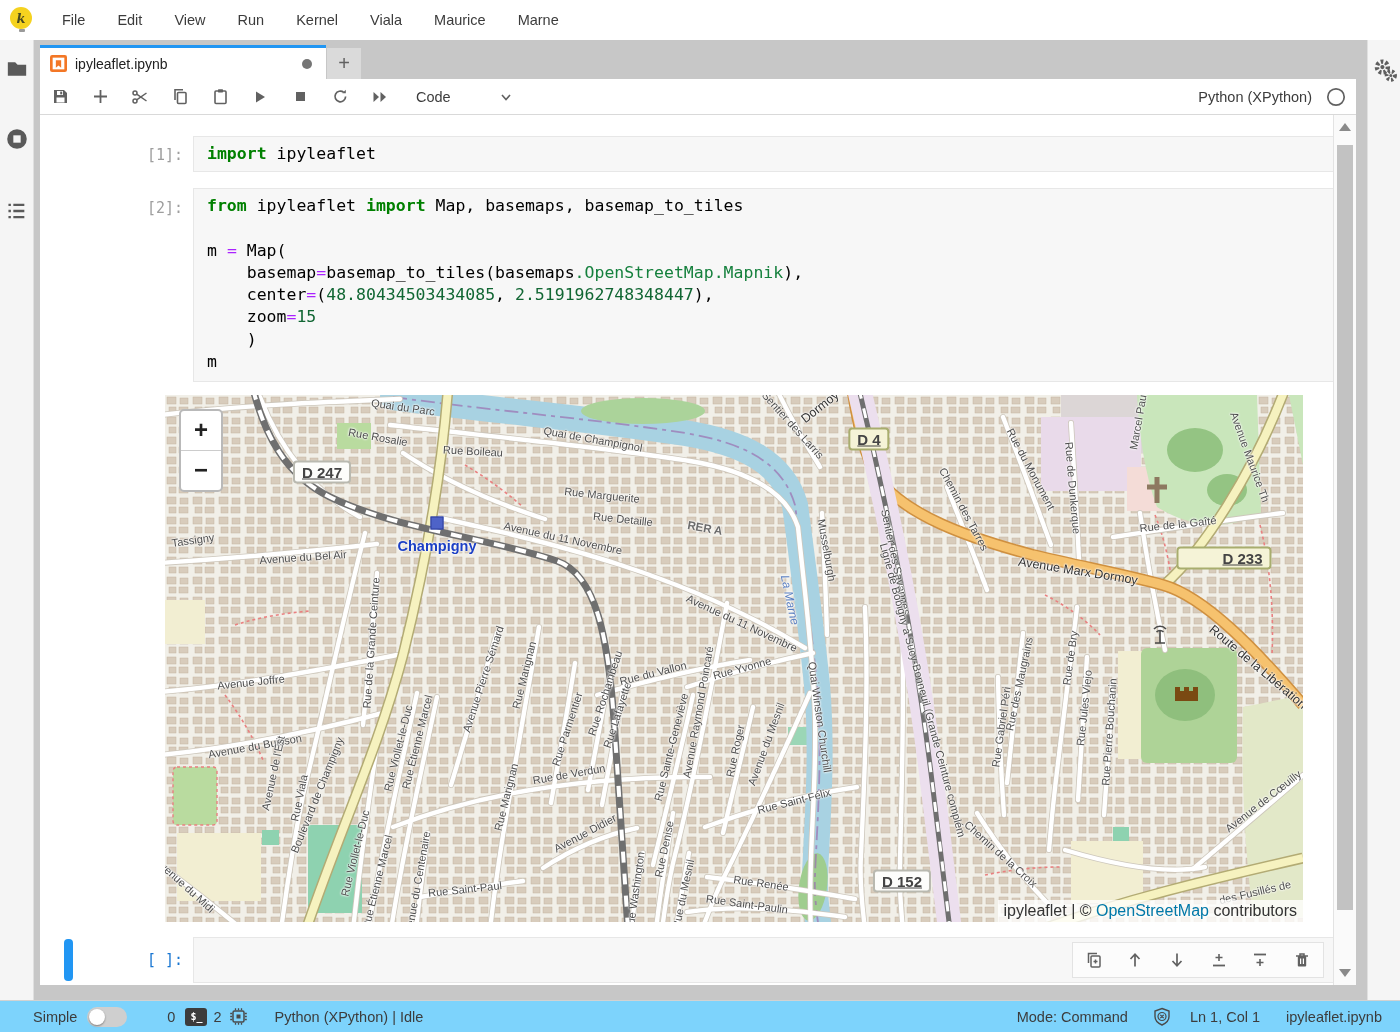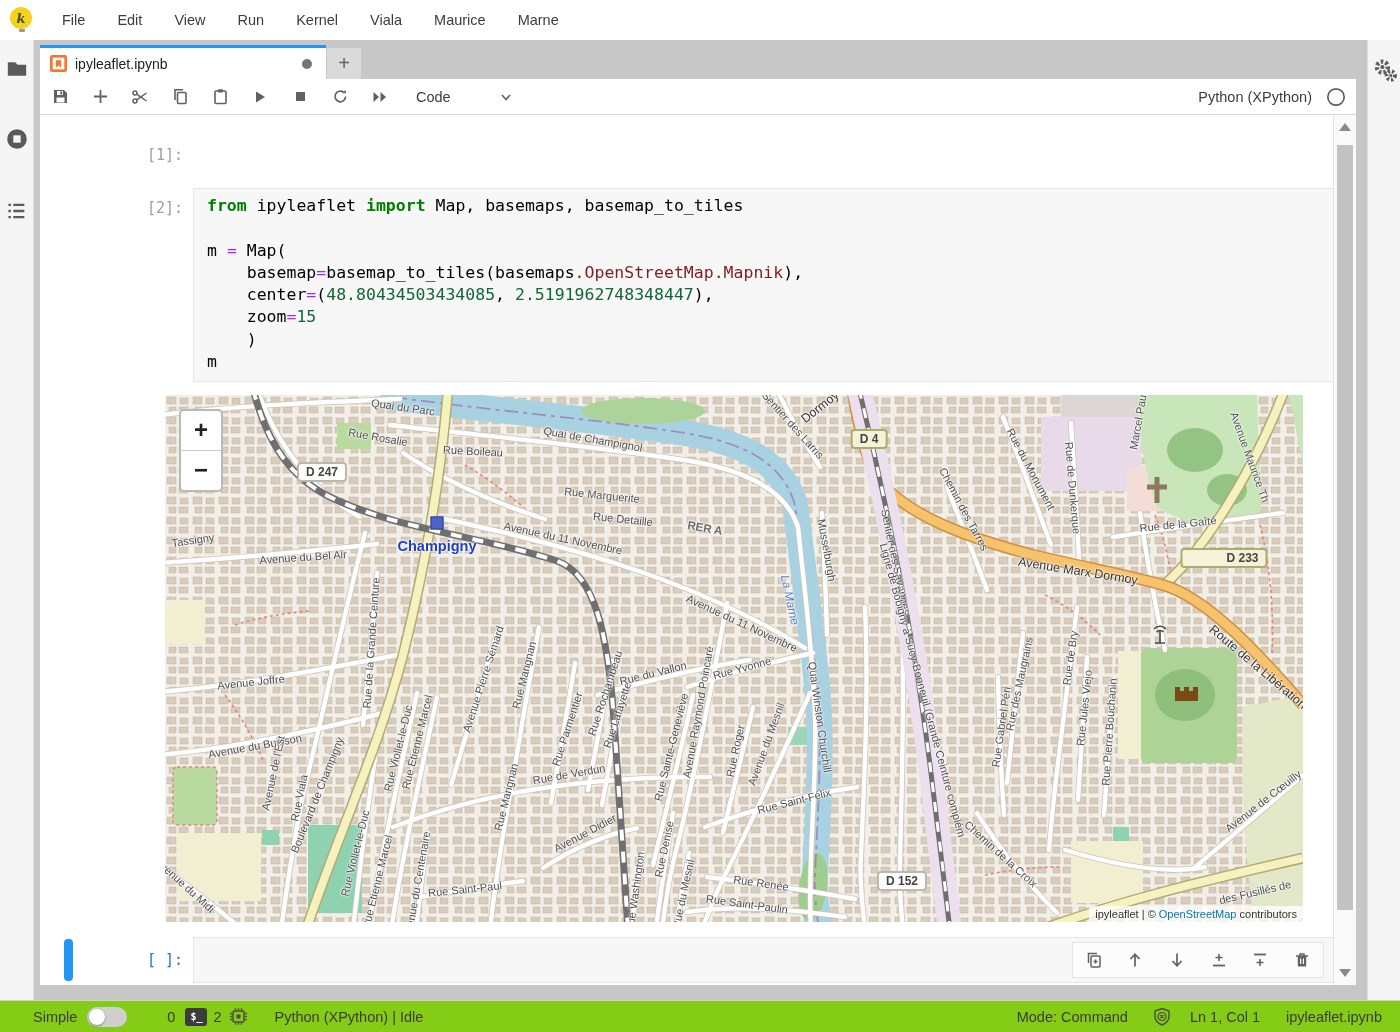--- a/index.html
+++ b/index.html
@@ -36,58 +36,58 @@
   .kernel-name{font-size:14.5px;color:#3c3c3c;margin-right:14px;cursor:pointer;}
   
   .notebook{position:absolute;left:40px;top:115px;width:1316px;height:870px;background:#fff;}
   .prompt{position:absolute;left:95px;width:48px;text-align:right;font-family:"DejaVu Sans Mono",monospace;
           font-size:15px;color:#9e9e9e;}
   .prompt.empty{color:#1976d2;}
   .editor{position:absolute;left:153px;width:1155px;background:#f7f7f7;border:1px solid #e7e7e7;box-sizing:border-box;
           padding:6px 0 6px 13px;font-family:"DejaVu Sans Mono",monospace;font-size:16.5px;white-space:pre;}
   .cm-line{height:22.3px;line-height:22.3px;}
   .tk-kw{color:#008000;font-weight:bold;} .tk-op{color:#aa22ff;} .tk-num{color:#116633;}
-  .tk-prop{color:#7f1d1d;} .tk-pl{color:#000;}
+  .tk-prop{color:#15803d;} .tk-pl{color:#000;}
   .active-bar{position:absolute;left:24px;top:824px;width:9px;height:42px;border-radius:4px;background:#2196f3;}
   .cell-toolbar{position:absolute;left:1032px;top:827px;width:252px;height:36px;background:#fcfcfc;border:1px solid #e3e3e3;
           display:flex;align-items:center;justify-content:space-around;box-sizing:border-box;}
   
   .scrollbar{position:absolute;left:1333px;top:115px;width:23px;height:870px;background:#fafafa;border-left:1px solid #e3e3e3;box-sizing:border-box;}
   .sb-up{position:absolute;left:5px;top:8px;width:0;height:0;border-left:6px solid transparent;border-right:6px solid transparent;border-bottom:8px solid #8a8a8a;}
   .sb-down{position:absolute;left:5px;bottom:8px;width:0;height:0;border-left:6px solid transparent;border-right:6px solid transparent;border-top:8px solid #8a8a8a;}
   .sb-thumb{position:absolute;left:3px;top:30px;width:16px;height:765px;background:#c2c2c2;}
   
   .map{position:absolute;left:125px;top:280px;width:1138px;height:527px;overflow:hidden;background:#f1efe8;cursor:grab;}
   .map svg{position:absolute;left:0;top:0;}
   .zoomctl{position:absolute;left:14px;top:14px;width:40px;background:#fff;border:2px solid #b9b9b9;border-radius:5px;z-index:5;}
   .zbtn{width:40px;height:39px;text-align:center;line-height:38px;font-size:24px;font-weight:bold;color:#222;cursor:pointer;}
   .zbtn+.zbtn{border-top:1px solid #ccc;}
-  .attribution{position:absolute;right:0;bottom:0;background:rgba(255,255,255,0.78);padding:2px 6px;font-size:11px;color:#333;z-index:5;}
+  .attribution{position:absolute;right:0;bottom:0;background:rgba(255,255,255,0.78);padding:2px 6px;font-size:16px;color:#333;z-index:5;}
   .attribution a{color:#0078a8;text-decoration:none;}
   .mlbl{position:absolute;font-size:11px;color:#4e4e4e;white-space:nowrap;z-index:3;
         text-shadow:0 0 2px #fff,0 0 2px #fff,0 0 3px #fff;}
   .mlbl.major{font-size:12.5px;color:#343434;}
   .mlbl.water{color:#5a7fc0;font-style:italic;font-size:12px;}
   .mlbl.rail{color:#6b6b6b;font-weight:bold;font-size:11.5px;}
   .mlbl.city{font-size:14.5px;font-weight:bold;color:#1b3fc4;}
-  .badge{position:absolute;transform:translate(-50%,-50%);padding:1px 7px;border-radius:4px;font-size:12px;
-        font-weight:bold;color:#444;z-index:4;white-space:nowrap;}
+  .badge{position:absolute;transform:translate(-50%,-50%);padding:1px 7px;border-radius:4px;font-size:15px;
+        font-weight:bold;color:#444;z-index:4;white-space:nowrap;text-decoration:underline;}
   .badge.white{background:#fdfdfb;border:2px solid #b9b9b0;}
   .badge.cream{background:#f5f3d7;border:2px solid #a8ad6e;}
   .station{position:absolute;width:11px;height:11px;background:#4e63c8;border:1px solid #2c3f9e;z-index:3;transform:translate(-50%,-50%);}
   
   .rminor-c{fill:none;stroke:#cdc7bc;stroke-width:6;stroke-linecap:round;}
   .rminor-f{fill:none;stroke:#ffffff;stroke-width:4.4;stroke-linecap:round;}
   .ryell-c{fill:none;stroke:#b3ab74;stroke-width:11;}
   .ryell-f{fill:none;stroke:#f6f2bf;stroke-width:8;}
   .rorng-c{fill:none;stroke:#cf9040;stroke-width:12;}
   .rorng-f{fill:none;stroke:#f6c26e;stroke-width:9;}
   .fp{fill:none;stroke:#e98080;stroke-width:1.6;stroke-dasharray:3 3;}
   
-  .statusbar{position:absolute;left:0;top:1000px;width:1400px;height:32px;background:#84cc16;border-top:1px solid #d2d2d2;
+  .statusbar{position:absolute;left:0;top:1000px;width:1400px;height:32px;background:#7dd3fc;border-top:1px solid #d2d2d2;
         box-sizing:border-box;display:flex;align-items:center;font-size:14.5px;color:#3c3c3c;}
   .toggle{width:40px;height:20px;border-radius:10px;background:#cfcfcf;position:relative;margin-left:10px;cursor:pointer;}
   .toggle .knob{position:absolute;left:2px;top:2px;width:16px;height:16px;border-radius:50%;background:#fff;box-shadow:0 1px 2px rgba(0,0,0,.4);}
   .term-badge{width:22px;height:18px;background:#3c3c3c;border-radius:3px;color:#fff;font-family:"DejaVu Sans Mono",monospace;
         font-size:10px;font-weight:bold;text-align:center;line-height:18px;margin:0 6px 0 10px;}
   .gears{position:absolute;left:1372px;top:58px;width:26px;height:26px;}
 </style>
 </head>
 <body>
 
@@ -207,20 +207,21 @@
     <span class="kernel-name">Python (XPython)</span>
     <svg width="20" height="20" viewBox="0 0 20 20">
         <circle cx="10" cy="10" r="8.2" fill="none" stroke="#616161" stroke-width="1.7"></circle>
       </svg>
   </div>
 </div>
 
 <div class="notebook">
 
   <div class="prompt" style="top:31px">[1]:</div>
+  <div class="editor" style="top:21px;height:36px"><div class="cm-line"><span class="tk-kw">import</span><span class="tk-pl"> ipyleaflet</span></div></div>
 
   <div class="prompt" style="top:84px">[2]:</div>
   <div class="editor" style="top:73px;height:194px"><div class="cm-line"><span class="tk-kw">from</span><span class="tk-pl"> ipyleaflet </span><span class="tk-kw">import</span><span class="tk-pl"> Map, basemaps, basemap_to_tiles</span></div><div class="cm-line">&nbsp;</div><div class="cm-line"><span class="tk-pl">m </span><span class="tk-op">=</span><span class="tk-pl"> Map(</span></div><div class="cm-line"><span class="tk-pl">    basemap</span><span class="tk-op">=</span><span class="tk-pl">basemap_to_tiles(basemaps</span><span class="tk-prop">.OpenStreetMap</span><span class="tk-prop">.Mapnik</span><span class="tk-pl">),</span></div><div class="cm-line"><span class="tk-pl">    center</span><span class="tk-op">=</span><span class="tk-pl">(</span><span class="tk-num">48.80434503434085</span><span class="tk-pl">, </span><span class="tk-num">2.5191962748348447</span><span class="tk-pl">),</span></div><div class="cm-line"><span class="tk-pl">    zoom</span><span class="tk-op">=</span><span class="tk-num">15</span></div><div class="cm-line"><span class="tk-pl">    )</span></div><div class="cm-line"><span class="tk-pl">m</span></div></div>
 
   <div class="map">
     <svg width="1138" height="527" viewBox="0 0 1138 527">
       <defs>
         <pattern id="bld" width="26" height="20" patternUnits="userSpaceOnUse">
           <rect x="2" y="2" width="9" height="7" fill="#d2c3b1" stroke="#b9a68f" stroke-width=".5"></rect>
           <rect x="15" y="3" width="8" height="6" fill="#d2c3b1" stroke="#b9a68f" stroke-width=".5"></rect>

